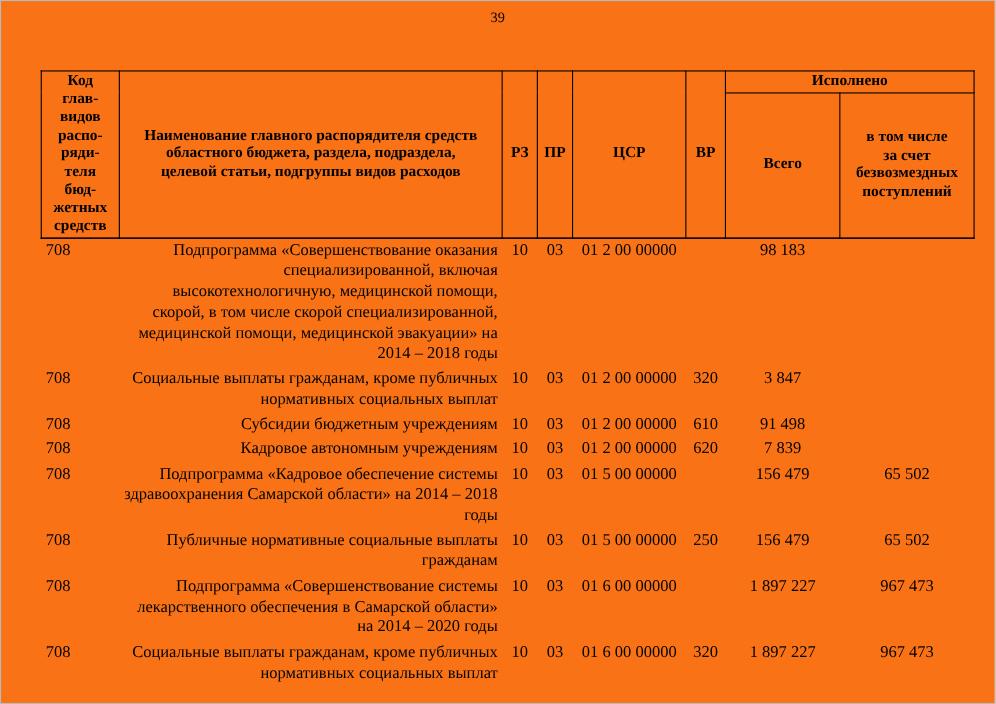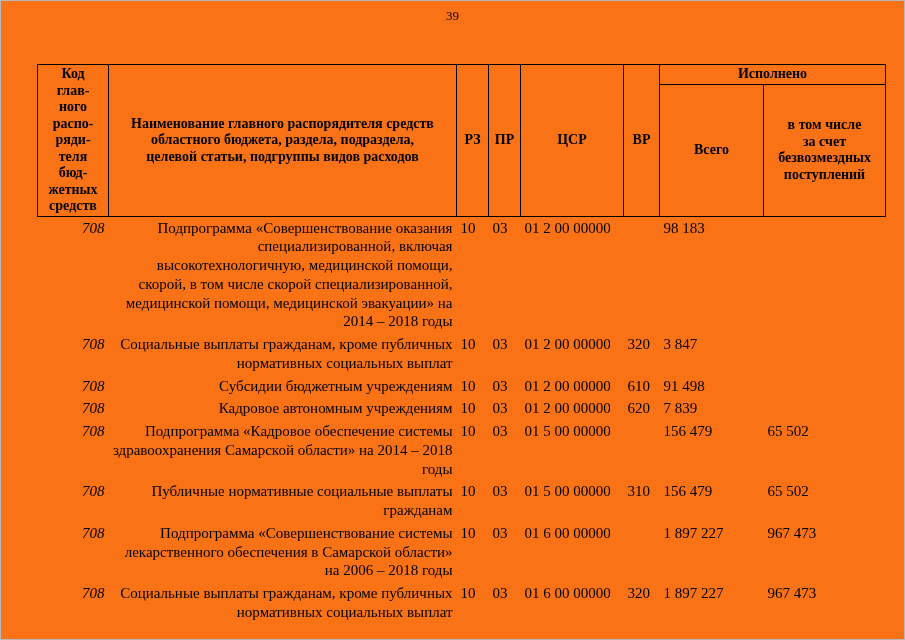--- a/index.html
+++ b/index.html
@@ -41,23 +41,23 @@
     padding: 2px 3px;
   }
   table.budget thead tr.executed-row th { height: 19px; padding: 1px 3px; }
   table.budget tbody td {
     font-size: 15px;
     line-height: 1.25;
     vertical-align: top;
     padding: 2px 4px 2px 4px;
     border: none;
   }
-  td.c-code { text-align: right; font-style: italic; }
+  td.c-code { text-align: left; }
   td.c-name { text-align: right; padding-left: 6px; padding-right: 8px; }
-  td.c-num  { white-space: nowrap; }
+  td.c-num  { text-align: center; white-space: nowrap; }
 </style>
 </head>
 <body>
 
 <div class="page">
   <div class="page-number">39</div>
 
   <table class="budget">
     <colgroup>
       <col style="width:71px">
@@ -66,21 +66,21 @@
       <col style="width:32px">
       <col style="width:103px">
       <col style="width:36px">
       <col style="width:104px">
       <col style="width:122px">
     </colgroup>
     <thead>
       <tr class="executed-row">
         <th rowspan="2">Код
 глав-
-ного
+видов
 распо-
 ряди-
 теля
 бюд-
 жетных
 средств</th>
         <th rowspan="2">Наименование главного распорядителя средств
 областного бюджета, раздела, подраздела,
 целевой статьи, подгруппы видов расходов</th>
         <th rowspan="2">РЗ</th>
@@ -152,28 +152,28 @@
     <td class="c-num">156 479</td>
     <td class="c-num">65 502</td>
   </tr>
 
   <tr>
     <td class="c-code">708</td>
     <td class="c-name">Публичные нормативные социальные выплаты гражданам</td>
     <td class="c-num">10</td>
     <td class="c-num">03</td>
     <td class="c-num">01 5 00 00000</td>
-    <td class="c-num">310</td>
+    <td class="c-num">250</td>
     <td class="c-num">156 479</td>
     <td class="c-num">65 502</td>
   </tr>
 
   <tr>
     <td class="c-code">708</td>
-    <td class="c-name">Подпрограмма «Совершенствование системы лекарственного обеспечения в Самарской области» на 2006 – 2018 годы</td>
+    <td class="c-name">Подпрограмма «Совершенствование системы лекарственного обеспечения в Самарской области» на 2014 – 2020 годы</td>
     <td class="c-num">10</td>
     <td class="c-num">03</td>
     <td class="c-num">01 6 00 00000</td>
     <td class="c-num"></td>
     <td class="c-num">1 897 227</td>
     <td class="c-num">967 473</td>
   </tr>
 
   <tr>
     <td class="c-code">708</td>

